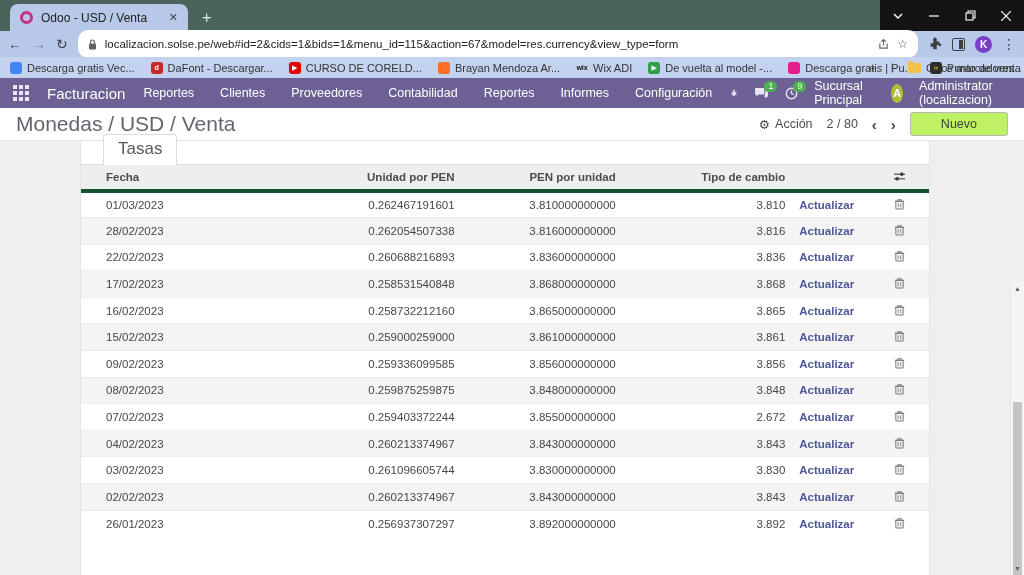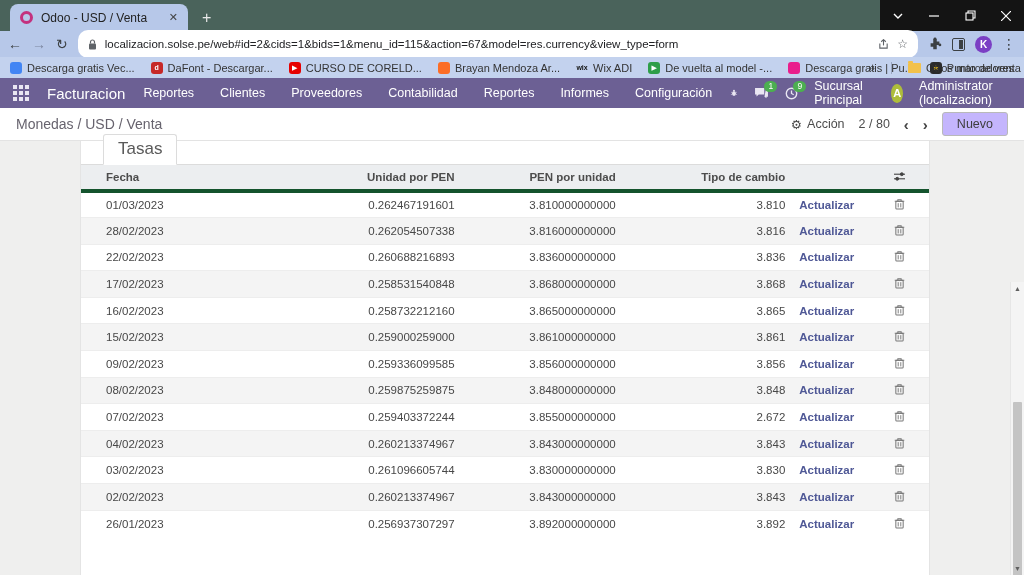--- a/index.html
+++ b/index.html
@@ -41,25 +41,25 @@
   .apps-grid i { width:4px; height:4px; background:#e9e6f2; }
   .app-name { font-size:15px; font-weight:400; }
   .nav-menu { display:flex; gap:26px; }
   .nav-right { margin-left:auto; display:flex; align-items:center; gap:16px; }
   .icon-badge { position:relative; display:flex; }
   .badge { position:absolute; top:-6px; right:-8px; background:var(--badge); color:#fff; font-size:8.5px; border-radius:7px; padding:1px 4px; line-height:1.1; }
   .avatar-a { width:19px; height:19px; border-radius:50%; background:var(--user_avatar_bg); color:#fff; font-weight:bold; font-size:11px; display:flex; align-items:center; justify-content:center; }
 
   
   .control-panel { position:absolute; top:108px; left:0; right:0; height:33px; background:#fff; border-bottom:1px solid #e3e3e3; display:flex; align-items:center; padding:0 16px; }
-  .breadcrumb { font-size:14px; color:#67636e; }
+  .breadcrumb { font-size:21px; color:#67636e; }
   .cp-right { margin-left:auto; display:flex; align-items:center; gap:14px; color:#4c4c4c; font-size:12.5px; }
   .action-btn { display:flex; align-items:center; gap:5px; }
   .pager-arrow { font-size:15px; font-weight:bold; color:#454545; }
-  .nuevo-btn { background:#c4b5fd; border:1px solid #b9b9b9; border-radius:3px; padding:4px 14px; font-size:12.5px; color:#3e3e3e; }
+  .nuevo-btn { background:#bef264; border:1px solid #b9b9b9; border-radius:3px; padding:4px 30px; font-size:12.5px; color:#3e3e3e; }
 
   
   .content { position:absolute; top:141px; left:0; right:0; bottom:0; background:#efefee; }
   .sheet { position:absolute; left:80px; width:850px; top:0; bottom:0; background:#fff; border-left:1px solid #e4e4e4; border-right:1px solid #e4e4e4; }
   .fields-row { position:relative; height:37px; font-size:12px; color:#454545; }
   .f-label { position:absolute; top:8px; font-weight:bold; color:#4c4c4c; }
   .f-label sup { font-size:8px; color:#888; font-weight:normal; }
   .f-value { position:absolute; top:8px; color:#454545; }
   .lbl1 { left:25px; } .val1 { left:120px; }
   .lbl2 { left:472px; } .val2 { left:580px; }

